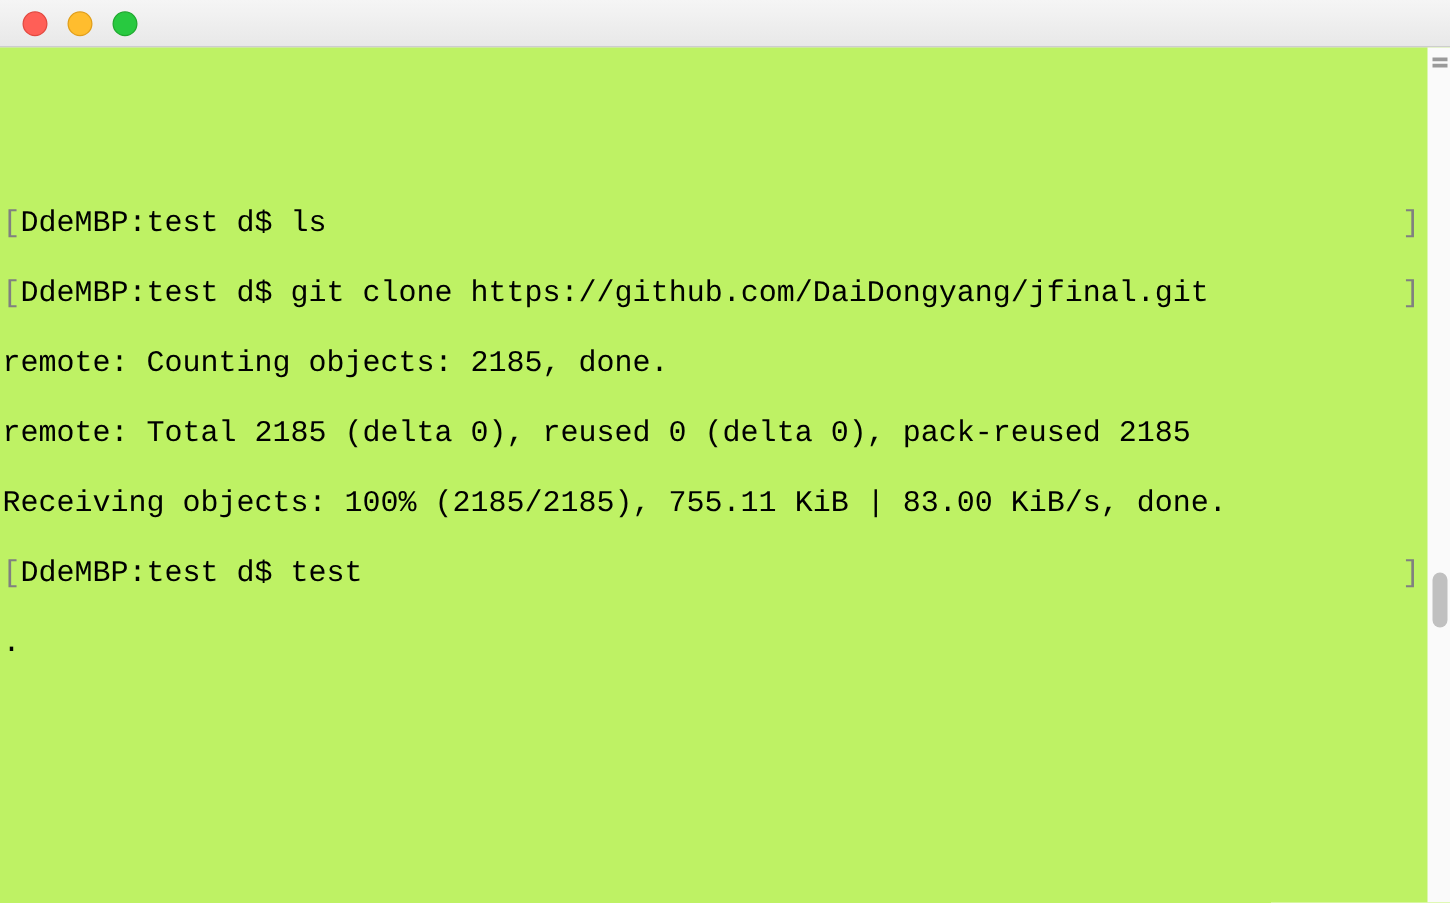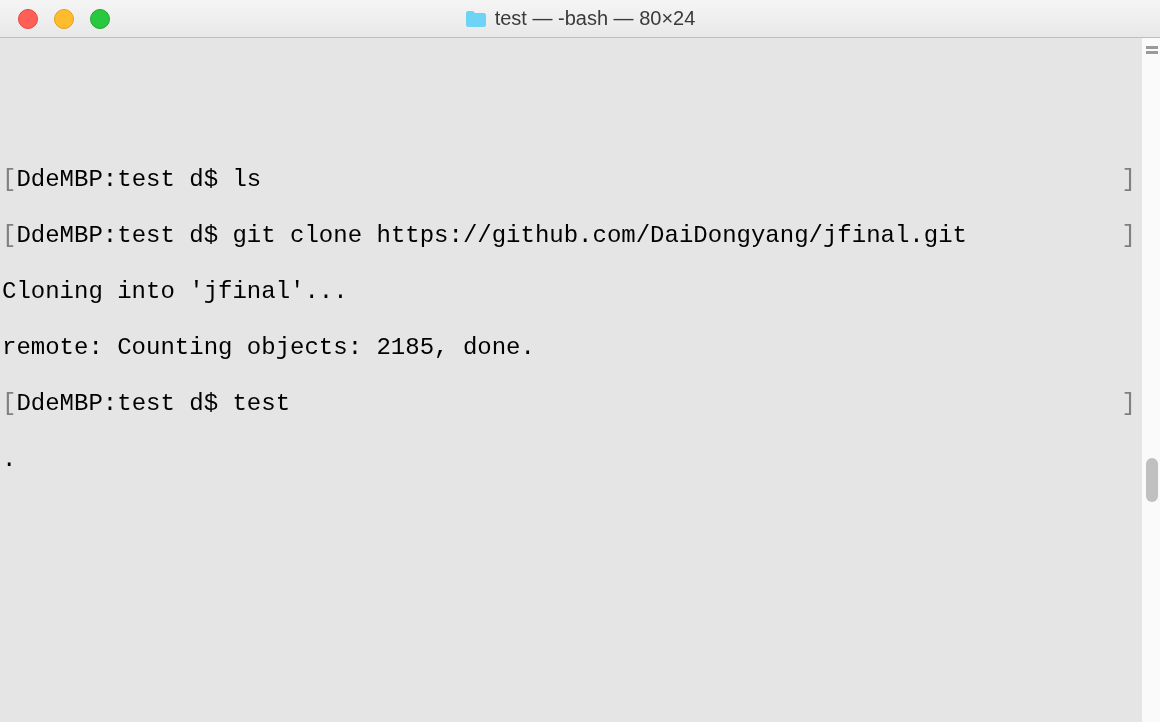--- a/index.html
+++ b/index.html
@@ -59,21 +59,21 @@
     .folder-icon {
       width: 22px;
       height: 18px;
     }
     .window-title {
       font-size: 20px;
       color: #3a3a3a;
       font-weight: 400;
     }
     .terminal-body {
-      background: #e5e5e5;
+      background: #bef264;
       padding-top: 100px;
       padding-left: 2px;
       font-family: Menlo, Monaco, "Courier New", monospace;
       font-size: 24px;
       line-height: 28px;
       color: #000;
       white-space: pre;
       position: relative;
       height: calc(100% - 38px);
     }
@@ -119,33 +119,28 @@
   </style>
 </head>
 <body>
 
 <div class="titlebar">
   <div class="traffic-lights">
     <div class="traffic-light tl-red"></div>
     <div class="traffic-light tl-yellow"></div>
     <div class="traffic-light tl-green"></div>
   </div>
-  <div class="title-container">
-    <svg class="folder-icon" viewBox="0 0 22 18">
-      <path d="M1 3 C1 2 2 1 3 1 L8 1 L10 3 L19 3 C20 3 21 4 21 5 L21 15 C21 16 20 17 19 17 L3 17 C2 17 1 16 1 15 Z" fill="#6dd4f5" stroke="none"></path>
-    </svg>
-    <span class="window-title">test — -bash — 80×24</span>
-  </div>
 </div>
 
 <div class="terminal-body">
 <span class="terminal-line"><span class="bracket">[</span><span>DdeMBP:test d$ </span><span>ls</span><span style="float:right;padding-right:24px" class="bracket">]</span></span>
 <span class="terminal-line"><span class="bracket">[</span><span>DdeMBP:test d$ </span><span>git clone https://github.com/DaiDongyang/jfinal.git</span><span style="float:right;padding-right:24px" class="bracket">]</span></span>
-<span class="terminal-line">Cloning into 'jfinal'...</span>
 <span class="terminal-line">remote: Counting objects: 2185, done.</span>
+<span class="terminal-line">remote: Total 2185 (delta 0), reused 0 (delta 0), pack-reused 2185</span>
+<span class="terminal-line">Receiving objects: 100% (2185/2185), 755.11 KiB | 83.00 KiB/s, done.</span>
 <span class="terminal-line"><span class="bracket">[</span><span>DdeMBP:test d$ </span><span>test</span><span style="float:right;padding-right:24px" class="bracket">]</span></span>
 <span class="terminal-line">.</span>
 
 
 
 
 
 
 
 

